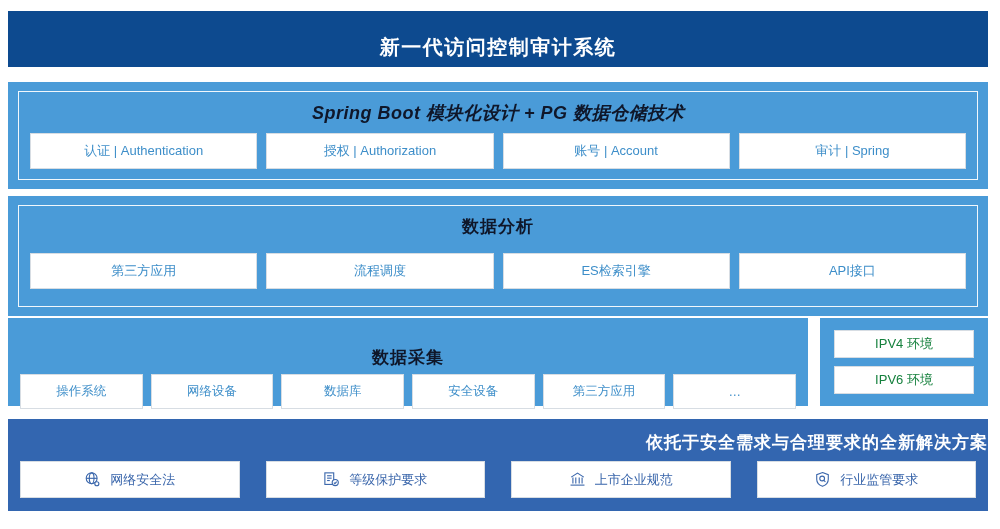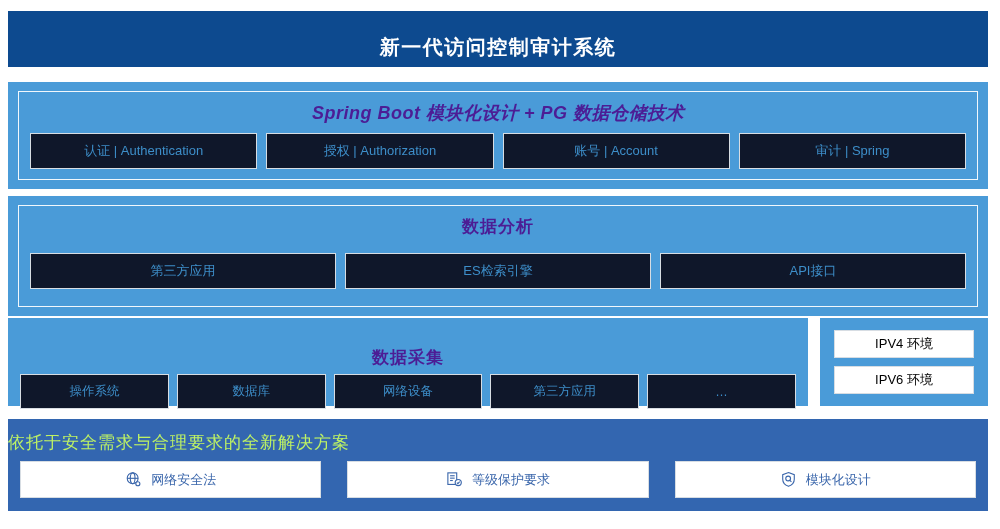--- a/index.html
+++ b/index.html
@@ -52,21 +52,21 @@
     left: 10px;
     top: 9px;
     right: 10px;
     bottom: 9px;
     border: 1px solid rgba(255,255,255,0.92);
     box-sizing: border-box;
     display: flex;
     flex-direction: column;
   }
   .panel-title {
-    color: #4c1d95;
+    color: #0f172a;
     font-size: 17px;
     font-weight: bold;
     text-align: center;
     letter-spacing: 1px;
     padding-top: 9px;
     padding-bottom: 6px;
     flex: 0 0 auto;
   }
   .panel-title.italic {
     font-style: italic;
@@ -76,21 +76,21 @@
   .chip-row {
     display: flex;
     flex: 1 1 auto;
     align-items: center;
     gap: 9px;
     padding: 0 11px 9px 11px;
     box-sizing: border-box;
   }
   .chip {
     flex: 1 1 0;
-    background: #0f172a;
+    background: #ffffff;
     border: 1px solid #d7dde3;
     box-sizing: border-box;
     height: 36px;
     display: flex;
     align-items: center;
     justify-content: center;
     color: #3d8ec9;
     font-size: 13px;
     white-space: nowrap;
   }
@@ -145,39 +145,39 @@
     box-sizing: border-box;
   }
   .ipv-chip {
     background: #ffffff;
     border: 1px solid #d7dde3;
     box-sizing: border-box;
     height: 28px;
     display: flex;
     align-items: center;
     justify-content: center;
-    color: #000000;
+    color: #15803d;
     font-size: 13px;
   }
 
   
   #sec-solution {
     position: absolute;
     left: 8px;
     top: 419px;
     width: 980px;
     height: 92px;
     background: #3366b0;
     box-sizing: border-box;
   }
   #sec-solution .sol-title {
-    color: #bef264;
+    color: #ffffff;
     font-size: 17px;
-    font-weight: normal;
-    text-align: left;
+    font-weight: bold;
+    text-align: right;
     letter-spacing: 1px;
     padding-top: 12px;
     padding-bottom: 7px;
   }
   .sol-row {
     display: flex;
     gap: 26px;
     padding: 0 12px 12px 12px;
     box-sizing: border-box;
   }
@@ -224,33 +224,35 @@
         <div class="chip">审计 | Spring</div>
       </div>
     </div>
   </div>
 
   <div class="panel" id="sec-analysis">
     <div class="panel-inner">
       <div class="panel-title">数据分析</div>
       <div class="chip-row">
         <div class="chip">第三方应用</div>
+        <div class="chip">流程调度</div>
         <div class="chip">ES检索引擎</div>
         <div class="chip">API接口</div>
       </div>
     </div>
   </div>
 
   <div class="panel" id="sec-collect">
     <div class="panel-inner">
       <div class="panel-title">数据采集</div>
       <div class="chip-row">
         <div class="chip small-txt">操作系统</div>
+        <div class="chip small-txt">网络设备</div>
         <div class="chip small-txt">数据库</div>
-        <div class="chip small-txt">网络设备</div>
+        <div class="chip small-txt">安全设备</div>
         <div class="chip small-txt">第三方应用</div>
         <div class="chip small-txt">…</div>
       </div>
     </div>
   </div>
 
   <div class="panel" id="sec-ipv">
     <div class="ipv-stack">
       <div class="ipv-chip">IPV4 环境</div>
       <div class="ipv-chip">IPV6 环境</div>
@@ -280,28 +282,41 @@
             <line x1="4.8" y1="5.6" x2="10.2" y2="5.6"></line>
             <line x1="4.8" y1="8.4" x2="10.2" y2="8.4"></line>
             <line x1="4.8" y1="11.2" x2="8.0" y2="11.2"></line>
             <circle cx="14.4" cy="13.6" r="3.6" fill="#ffffff"></circle>
             <polyline points="12.8,13.6 14.0,14.8 16.1,12.4"></polyline>
           </svg>
         </span>
         <span>等级保护要求</span>
       </div>
 
+      <div class="sol-chip">
+        <span class="sol-icon">
+          <svg width="17" height="17" viewBox="0 0 20 20" fill="none" stroke="#3a66ab" stroke-width="1.3">
+            <polyline points="2.6,7.2 10,2.4 17.4,7.2"></polyline>
+            <line x1="4.6" y1="7.6" x2="4.6" y2="14.6"></line>
+            <line x1="8.0" y1="7.6" x2="8.0" y2="14.6"></line>
+            <line x1="12.0" y1="7.6" x2="12.0" y2="14.6"></line>
+            <line x1="15.4" y1="7.6" x2="15.4" y2="14.6"></line>
+            <line x1="1.8" y1="16.6" x2="18.2" y2="16.6"></line>
+          </svg>
+        </span>
+        <span>上市企业规范</span>
+      </div>
 
       <div class="sol-chip">
         <span class="sol-icon">
           <svg width="17" height="17" viewBox="0 0 20 20" fill="none" stroke="#3a66ab" stroke-width="1.3">
             <path d="M10 1.8 L16.8 4.4 V9.6 C16.8 13.6 13.8 16.6 10 18.0 C6.2 16.6 3.2 13.6 3.2 9.6 V4.4 Z"></path>
             <circle cx="9.6" cy="8.8" r="2.8"></circle>
             <line x1="11.6" y1="10.9" x2="13.4" y2="12.8"></line>
           </svg>
         </span>
-        <span>模块化设计</span>
+        <span>行业监管要求</span>
       </div>
 
     </div>
   </div>
 
 </div>
 
 </body></html>

